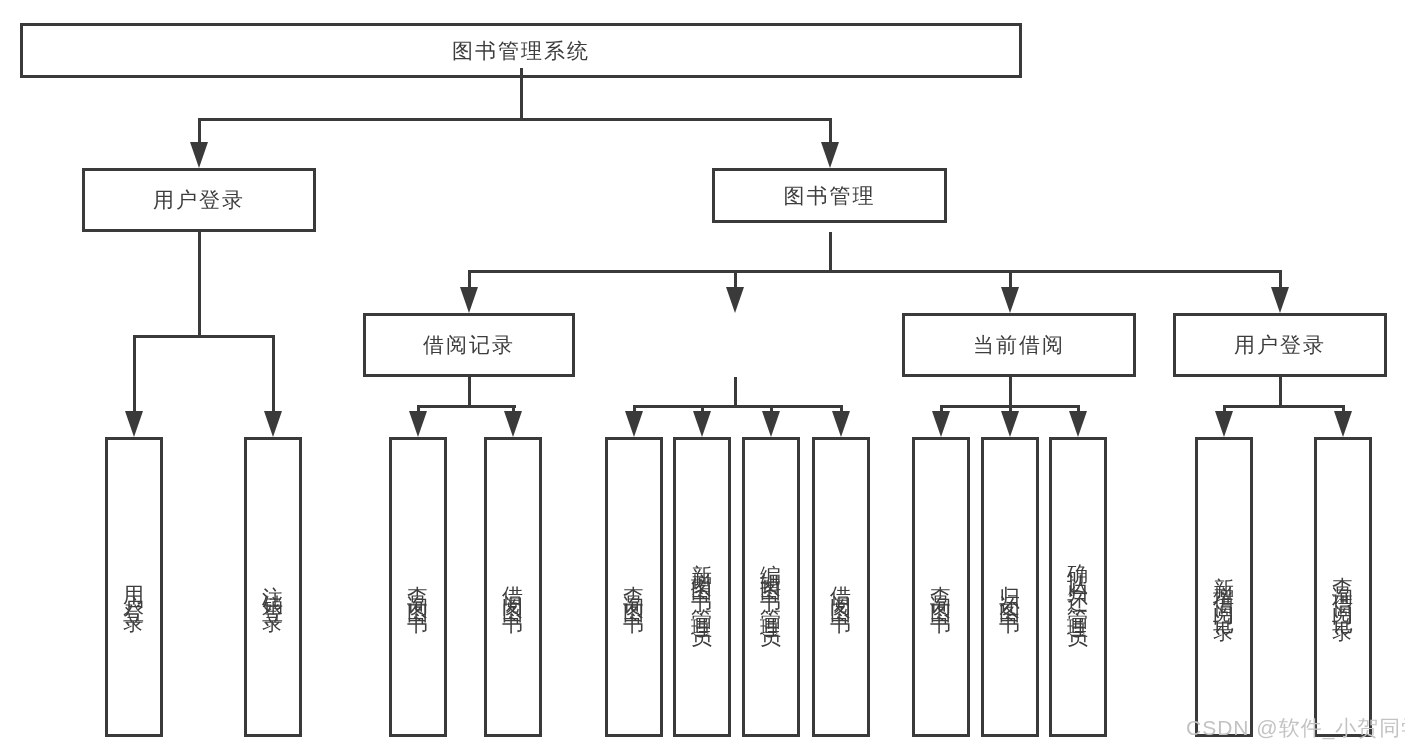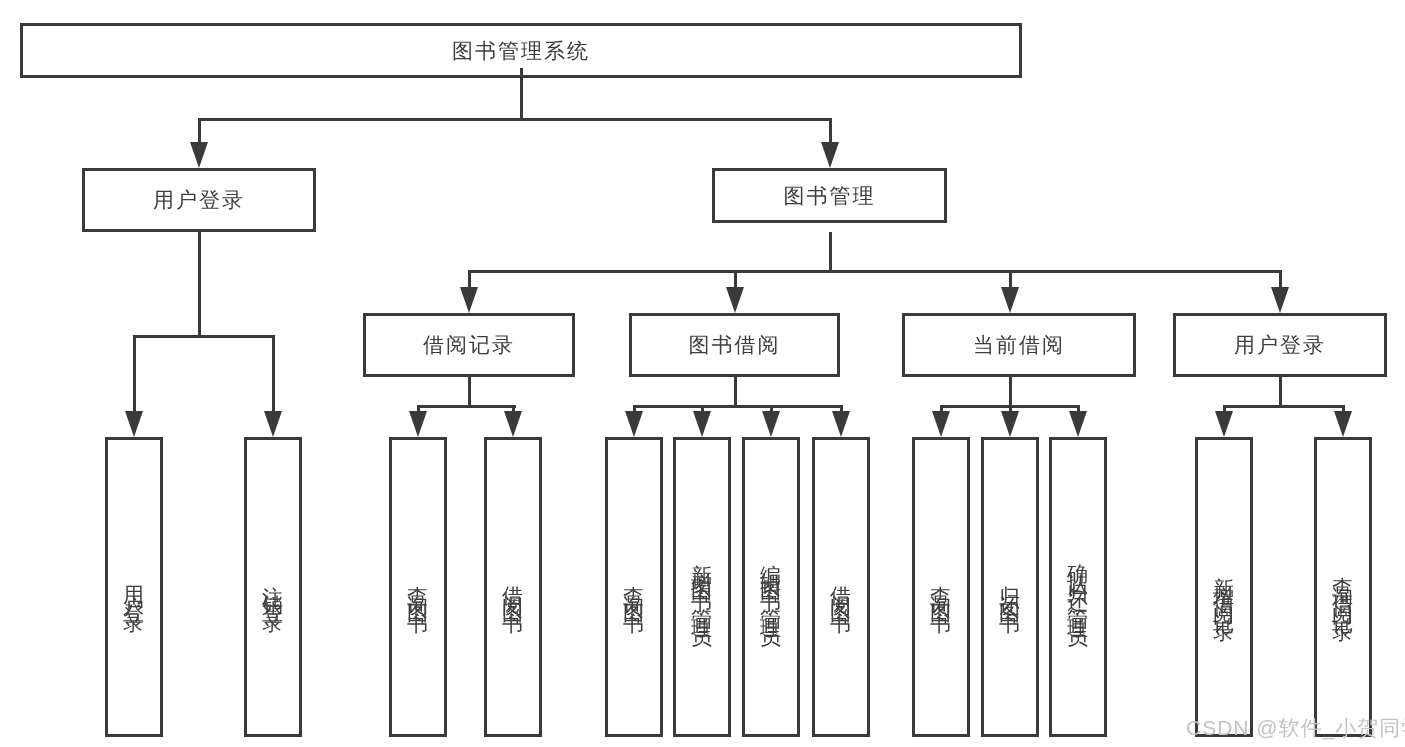--- a/index.html
+++ b/index.html
@@ -100,23 +100,20 @@
   <div class="vl" style="left:734px;top:270px;height:20px"></div>
   <div class="arr" style="left:726px;top:287px"></div>
   <div class="vl" style="left:1009px;top:270px;height:20px"></div>
   <div class="arr" style="left:1001px;top:287px"></div>
   <div class="vl" style="left:1279px;top:270px;height:20px"></div>
   <div class="arr" style="left:1271px;top:287px"></div>
 
   <div class="node" style="left:363px;top:313px;width:212px;height:64px">
     <span>借阅记录</span>
   </div>
-  <div class="node" style="left:629px;top:313px;width:211px;height:64px">
-    <span>图书借阅</span>
-  </div>
   <div class="node" style="left:902px;top:313px;width:234px;height:64px">
     <span>当前借阅</span>
   </div>
   <div class="node" style="left:1173px;top:313px;width:214px;height:64px">
     <span>用户登录</span>
   </div>
 
   <div class="vl" style="left:468px;top:377px;height:30px"></div>
   <div class="hl" style="left:417px;top:405px;width:99px"></div>
   <div class="vl" style="left:417px;top:405px;height:8px"></div>

